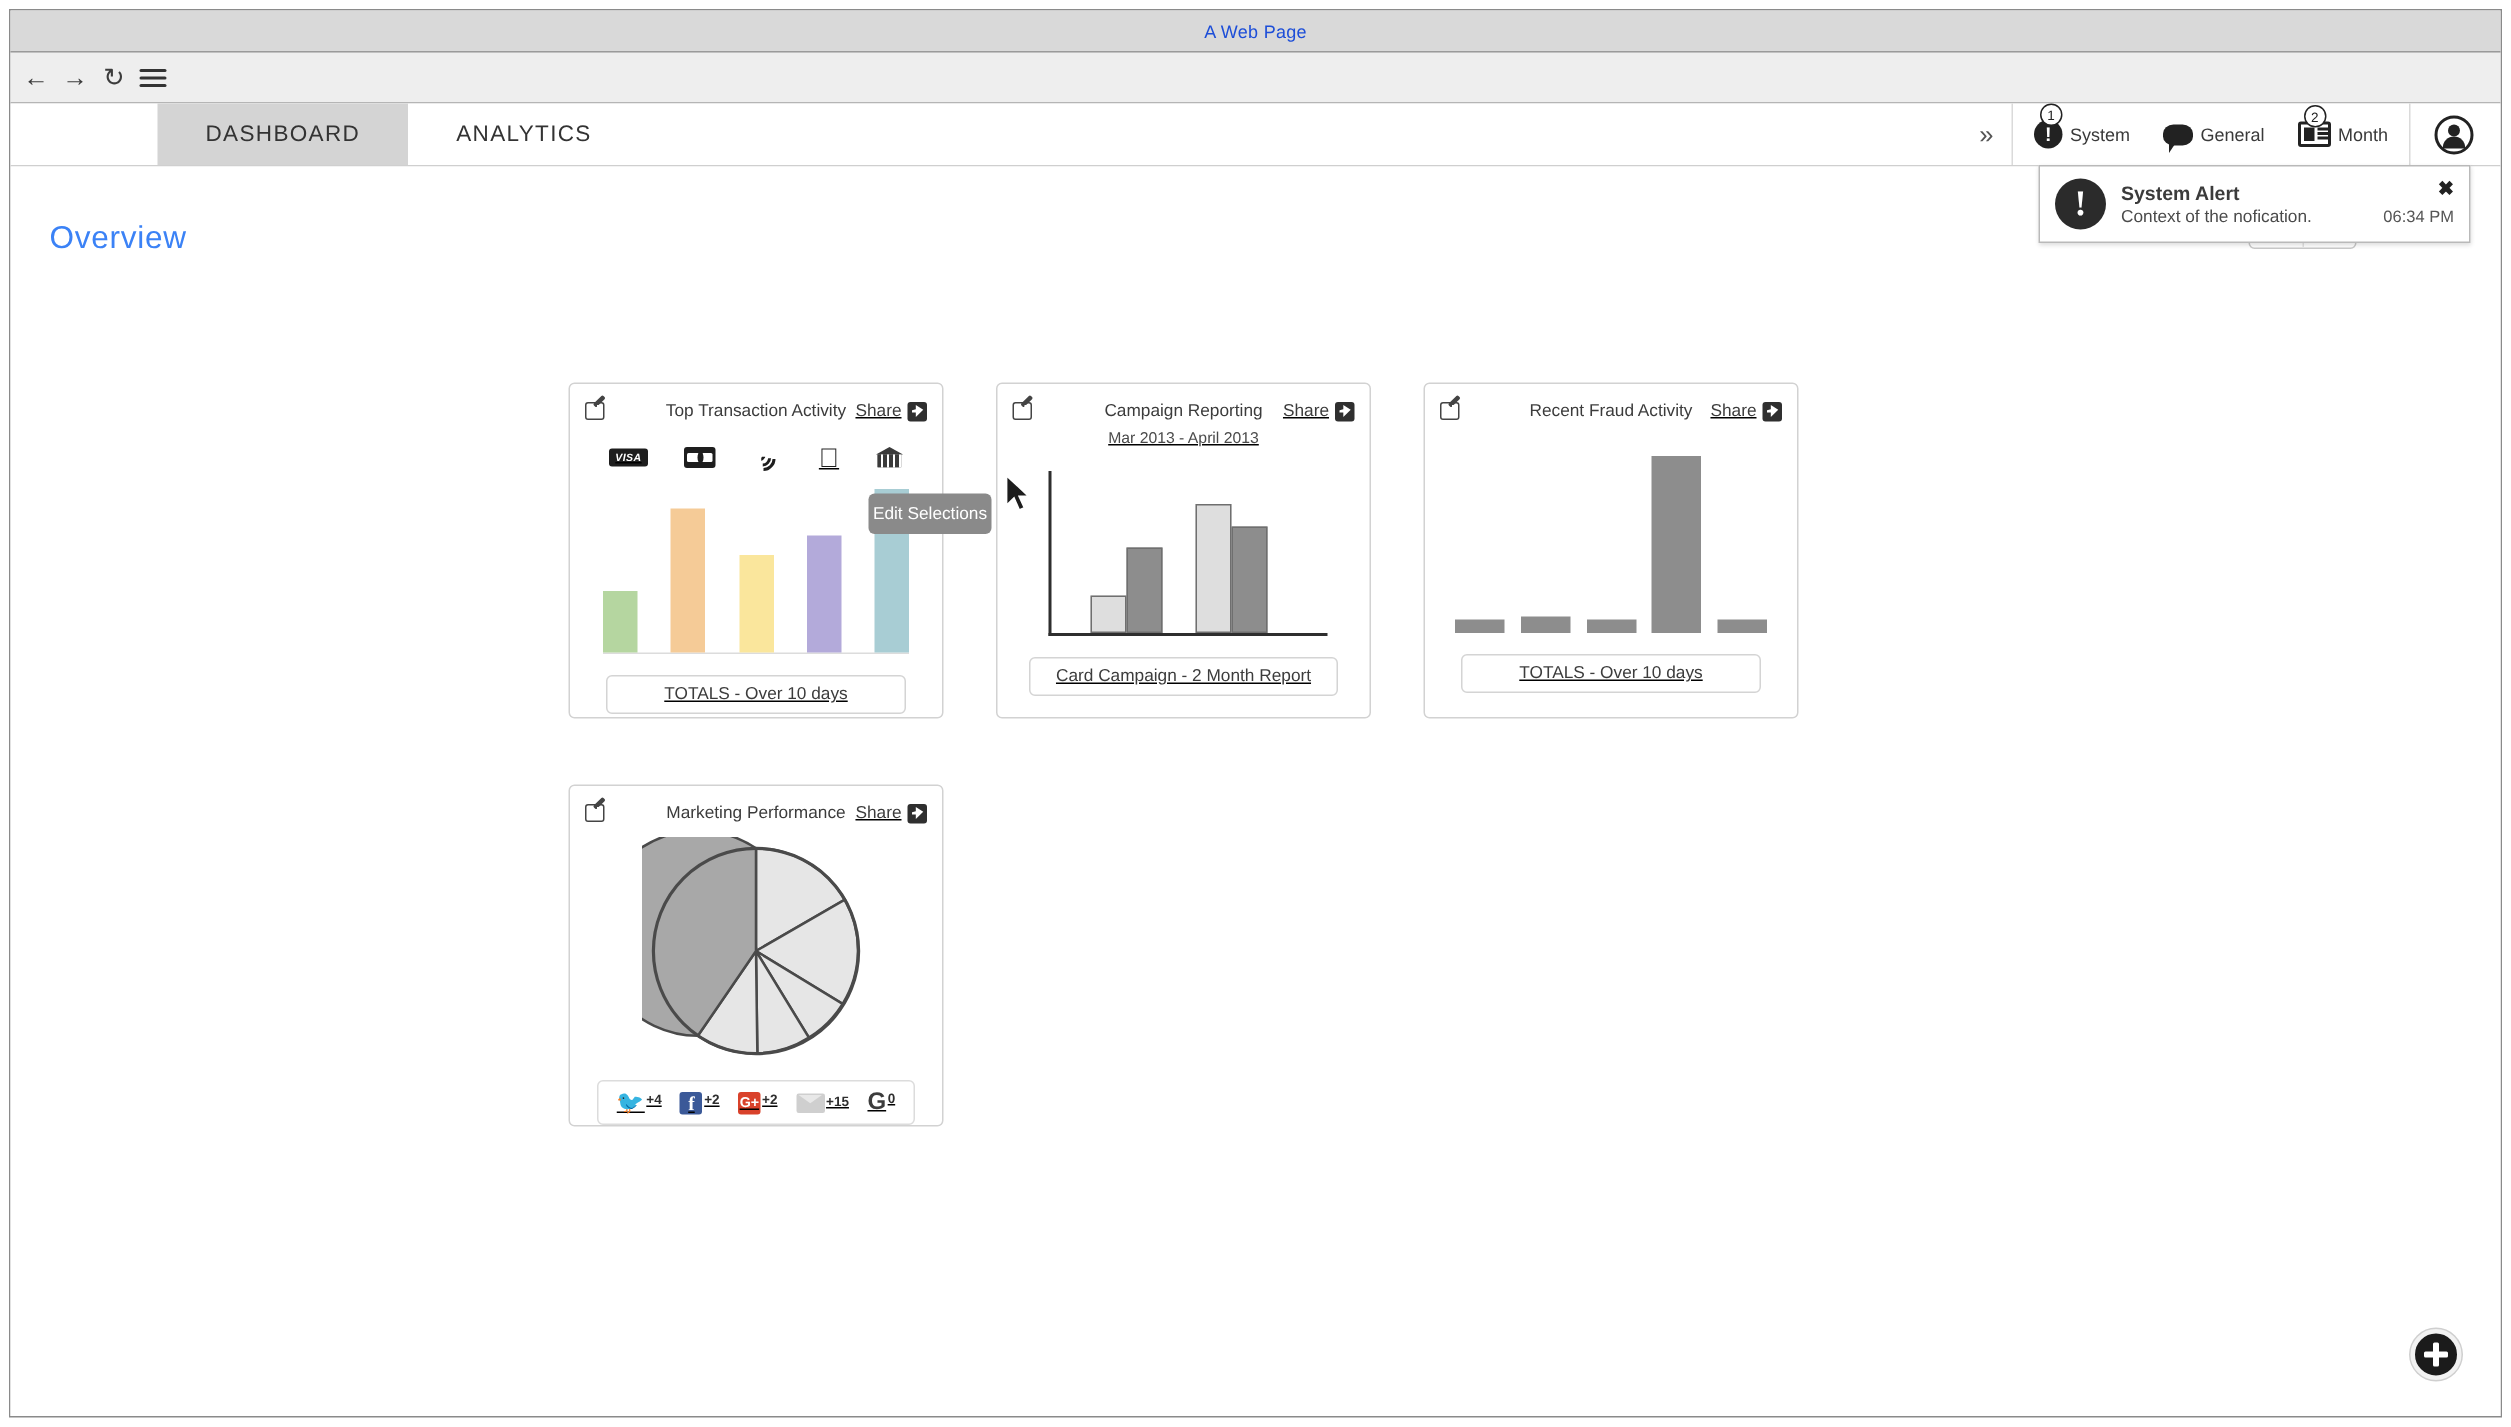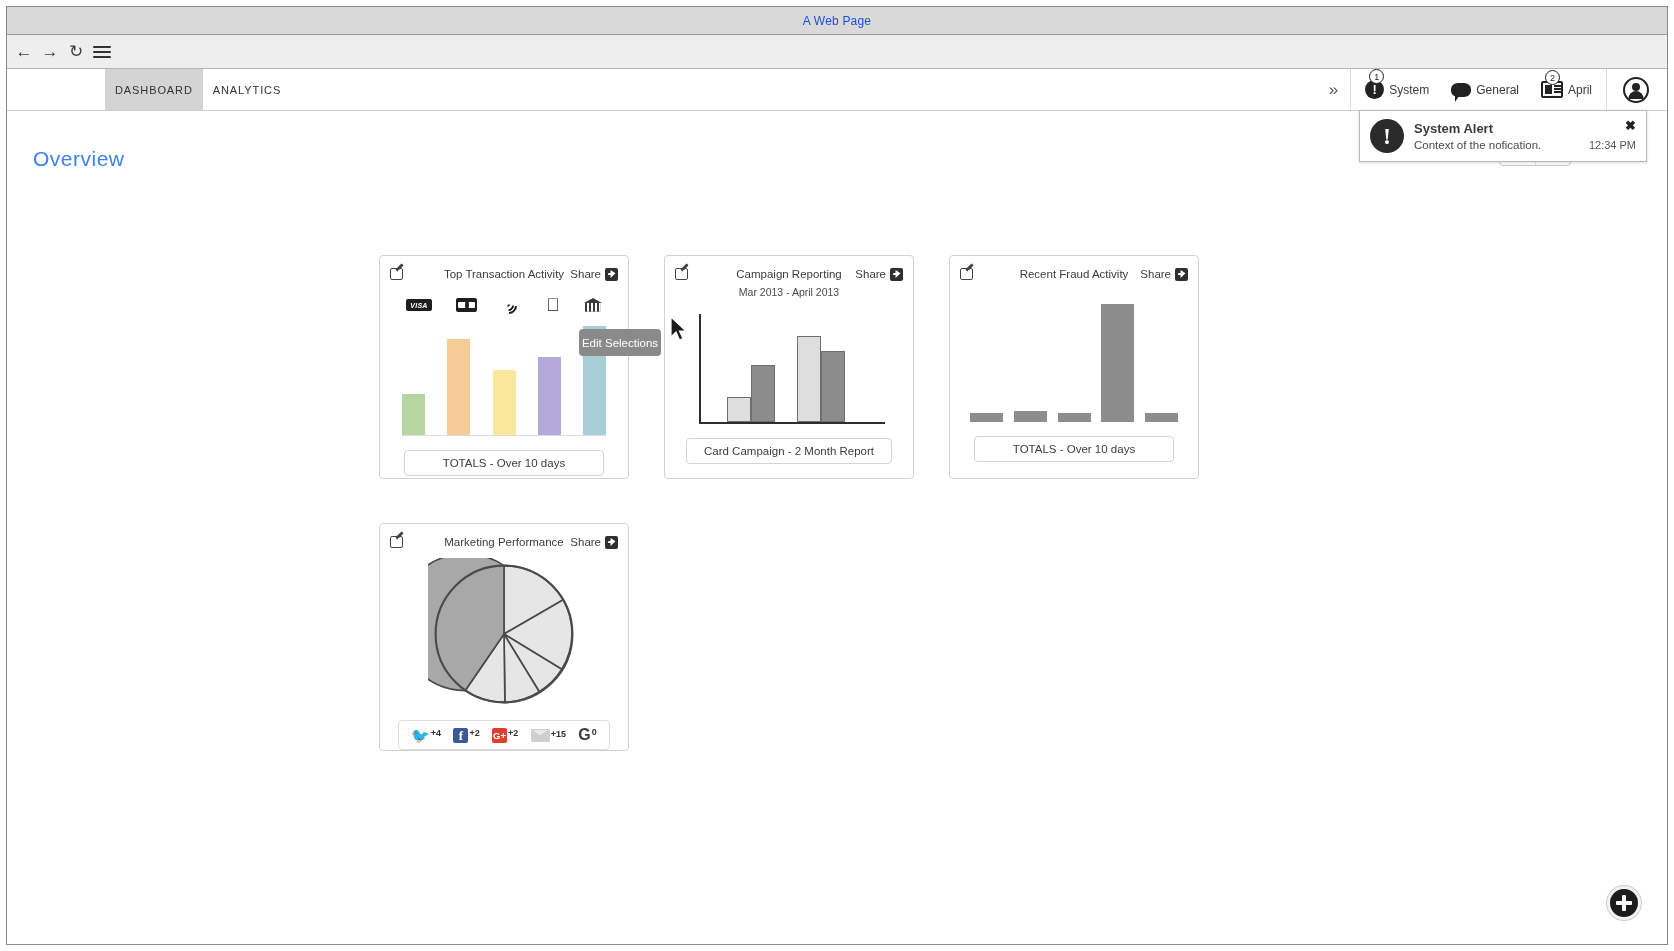--- a/index.html
+++ b/index.html
@@ -44,22 +44,22 @@
   .hamburger { width: 18px; display:flex; flex-direction:column; gap:3px; cursor:pointer; flex:none;}
   .hamburger span{display:block;height:2px;background:#333;border-radius:1px;}
   
   .appnav {
     height: 42px; background: #ffffff;
     border-bottom: 1px solid #cfcfcf;
     display: flex; align-items: stretch; position: relative;
   }
   .nav-left { display:flex; align-items:stretch; margin-left: 98px; }
   .navtab {
-    display:flex; align-items:center; padding: 0 10px;
-    font-size: 11px; letter-spacing: .9px; color:#333; cursor:pointer;
+    display:flex; align-items:center; padding: 0 32px;
+    font-size: 15px; letter-spacing: .9px; color:#333; cursor:pointer;
   }
   .navtab.active { background:#d4d4d4; }
   .nav-right {
     margin-left:auto; display:flex; align-items:center; gap:0px; padding-right: 2px;
   }
   .chev { font-size: 17px; color:#555; padding: 0 12px; cursor:pointer; }
   .notif-group { display:flex; align-items:center; gap:22px; padding: 0 14px;
                  border-left:1px solid #dadada; height:100%; }
   .notif-item { display:flex; align-items:center; gap:5px; cursor:pointer; position:relative; }
   .notif-label { font-size: 12px; color:#3a3a3a; }
@@ -122,21 +122,21 @@
     font-family:"Liberation Serif", serif; line-height:1;
   }
   .np-body{flex:1;display:flex;flex-direction:column;gap:3px;}
   .np-title{font-size:13px;color:#3b3b3b;font-weight:bold;}
   .np-row{display:flex;align-items:baseline;}
   .np-text{font-size:11.5px;color:#4a4a4a;flex:1;}
   .np-time{font-size:11px;color:#555;}
   .np-close{position:absolute;right:10px;top:8px;font-size:13px;color:#222;cursor:pointer;line-height:1;font-weight:bold;}
   
   .cards { position:absolute; left:372px; top:144px; width:830px; }
-  .card-row { display:flex; gap:35px; }
+  .card-row { display:flex; gap:35px;text-decoration:underline; }
   .card {
     width:250px; background:#fff; border:1px solid #d2d2d2; border-radius:4px;
     position:relative; padding:10px 10px 14px 10px;
   }
   .card.tall { height:224px; }
   .card.pie  { height:228px; margin-top:44px; }
   .card-head { display:flex; align-items:center; height:16px; position:relative;}
   .edit-ico { width:13px;height:12px;border:1.4px solid #444;border-radius:2px;position:relative;cursor:pointer;flex:none;}
   .edit-ico::after{content:"";position:absolute;right:-2px;top:-3px;width:9px;height:3px;background:#444;
                    transform:rotate(-45deg);border-radius:1px;}
@@ -259,21 +259,21 @@
           <span class="ico-bell">!</span>
           <span class="notif-label">System</span>
         </div>
         <div class="notif-item">
           <span class="ico-chat"></span>
           <span class="notif-label">General</span>
         </div>
         <div class="notif-item">
           <span class="badge">2</span>
           <span class="ico-news"></span>
-          <span class="notif-label">April</span>
+          <span class="notif-label">Month</span>
         </div>
       </div>
       <div class="avatar-wrap">
         <div class="avatar"></div>
       </div>
     </div>
   </div>
 
   <div class="page">
 
@@ -293,21 +293,21 @@
         <span class="icn-table"></span>
       </div>
     </div>
 
     <div class="notif-popup">
       <div class="notif-popup-ico">!</div>
       <div class="np-body">
         <div class="np-title">System Alert</div>
         <div class="np-row">
           <span class="np-text">Context of the nofication.</span>
-          <span class="np-time">12:34 PM</span>
+          <span class="np-time">06:34 PM</span>
         </div>
       </div>
       <div class="np-close">✖</div>
     </div>
 
     <div class="cards">
 
       <div class="card-row">
 
         <div class="card tall">

